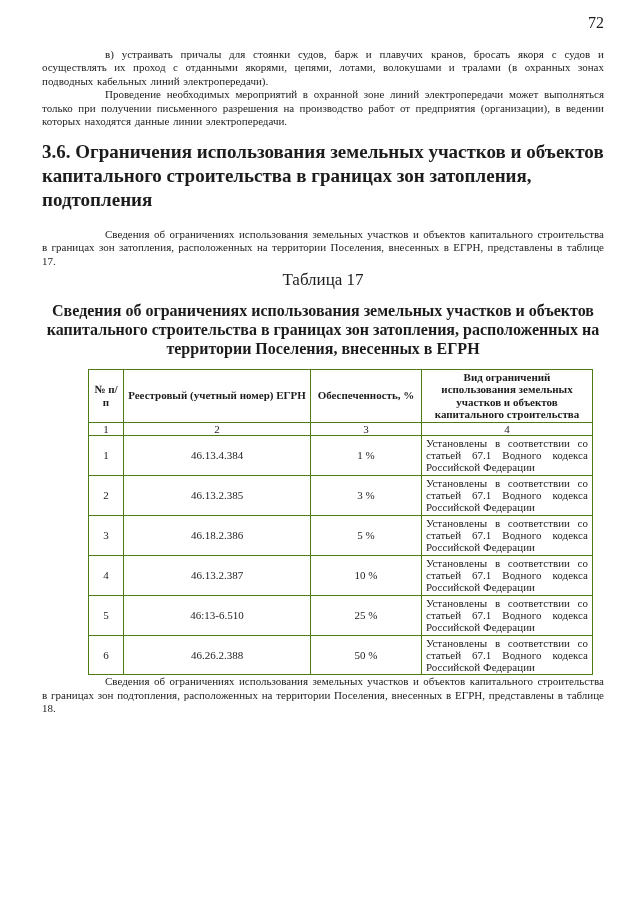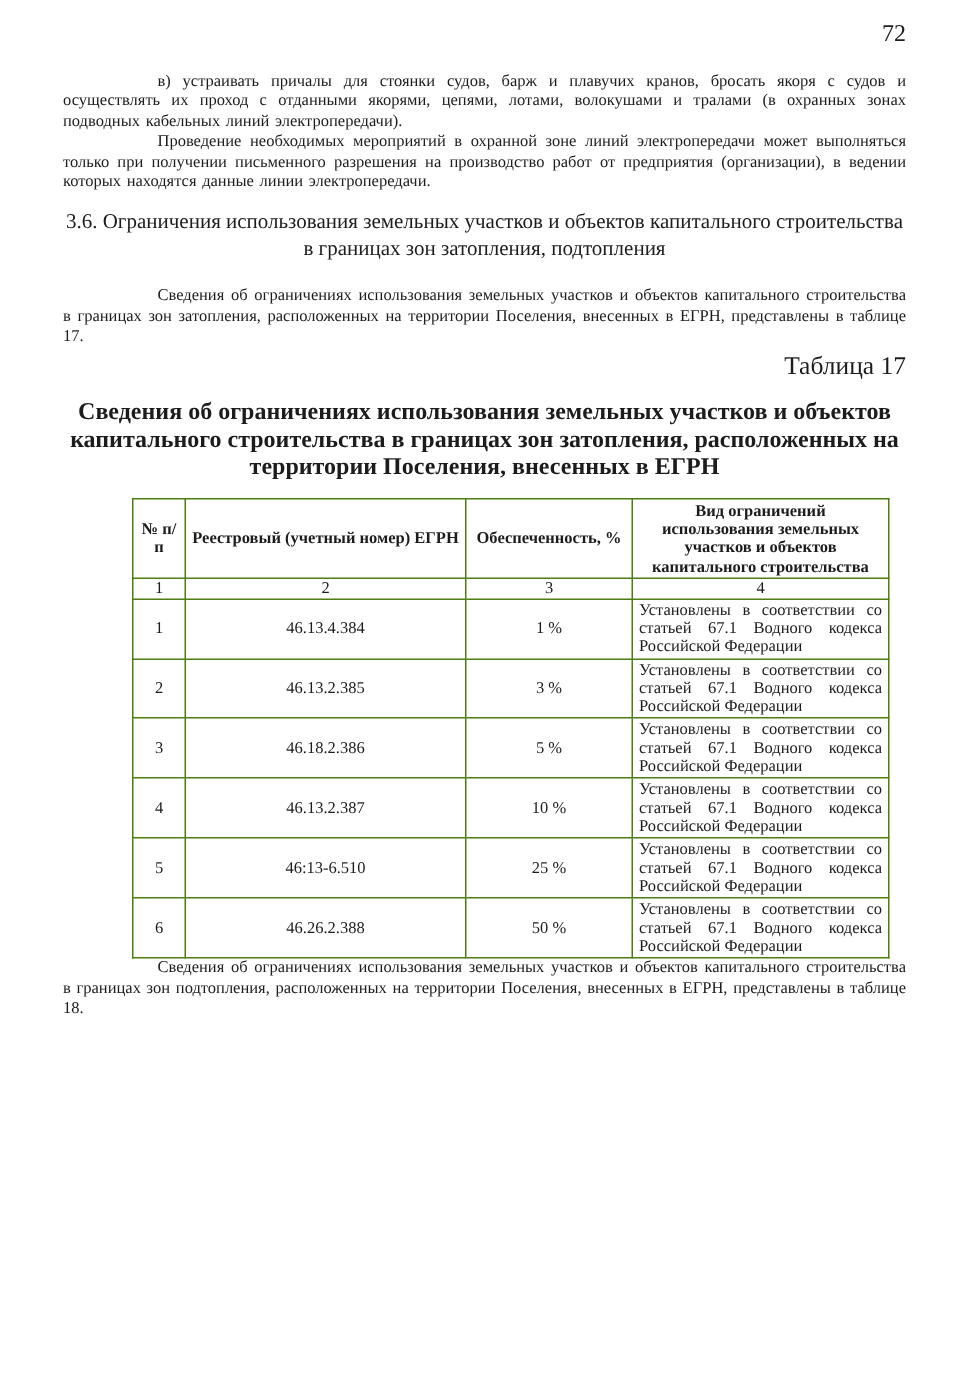--- a/index.html
+++ b/index.html
@@ -20,28 +20,28 @@
   }
   p.body-par {
     font-size: 11px;
     line-height: 1.22;
     text-align: justify;
     text-indent: 63px;
     margin: 0;
     word-spacing: 1px;
   }
   .section-heading {
-    font-size: 14px;
+    font-size: 19px;
     line-height: 1.25;
-    font-weight: normal;
-    text-align: center;
+    font-weight: bold;
+    text-align: left;
     margin: 12px 0 16px 0;
   }
   .table-label {
-    text-align: right;
+    text-align: center;
     font-size: 17px;
     margin: 2px 0 0 0;
   }
   .table-title {
     font-size: 16px;
     line-height: 1.18;
     font-weight: bold;
     text-align: center;
     margin: 12px 0 10px 0;
   }

